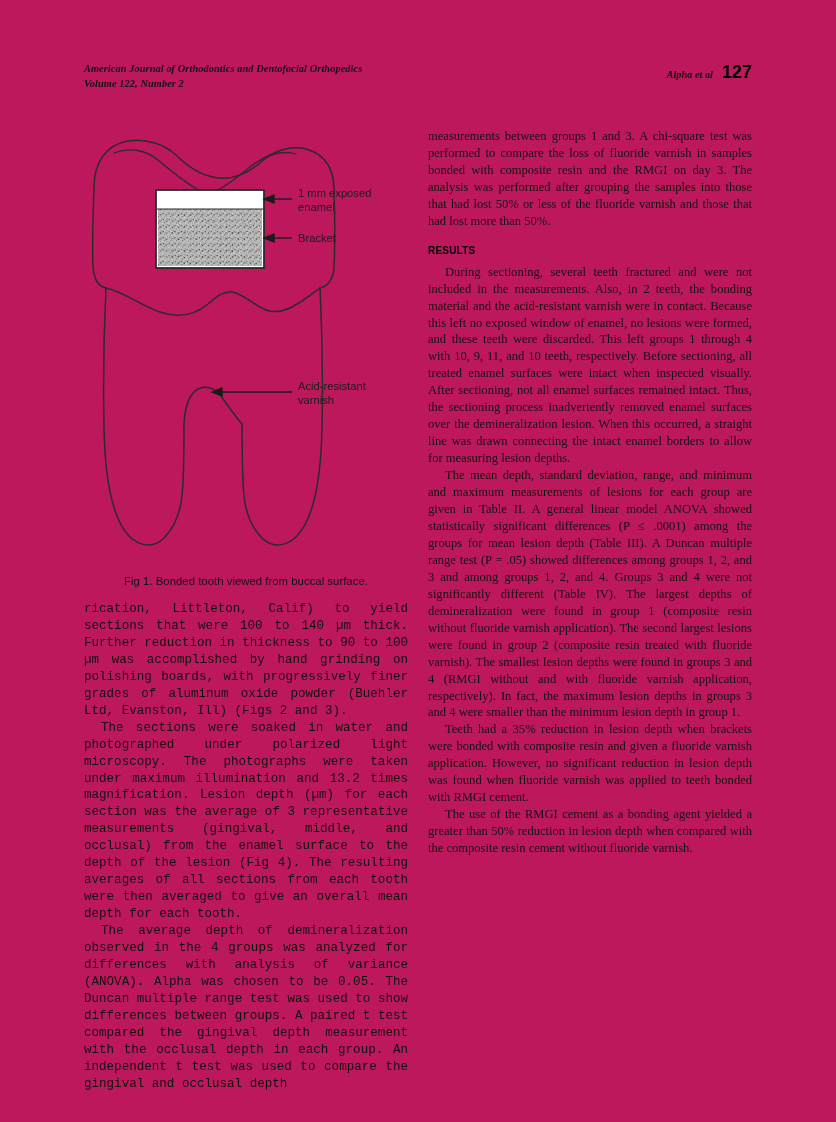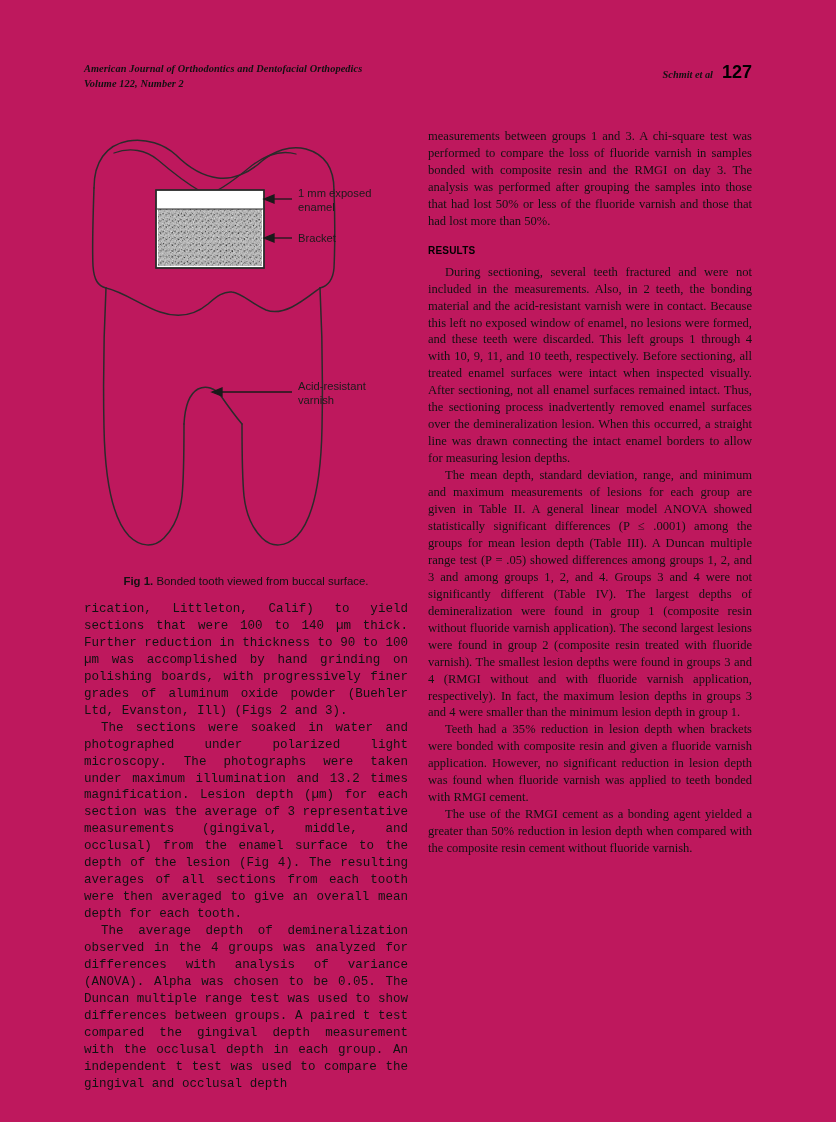--- a/index.html
+++ b/index.html
@@ -93,21 +93,21 @@
 
   .fig-caption {
     margin-top: 6px;
     font-family: "Liberation Sans", "DejaVu Sans", sans-serif;
     font-size: 11.4px;
     line-height: 15px;
     text-align: center;
     color: #111;
   }
   .fig-caption .fig-label {
-    font-weight: bold;
+    font-weight: normal;
   }
 
   
   .body-text {
     font-family: "Liberation Serif", "DejaVu Serif", serif;
     font-size: 12.55px;
     line-height: 16.95px;
     text-align: justify;
     text-justify: inter-word;
     color: #111;
@@ -143,21 +143,21 @@
 <body>
 
 <div class="page">
 
   <div class="running-head">
     <div class="rh-left">
       <span>American Journal of Orthodontics and Dentofacial Orthopedics</span>
       <span class="rh-line2">Volume 122, Number 2</span>
     </div>
     <div class="rh-right">
-      <span class="rh-authors">Schmit et al</span>
+      <span class="rh-authors">Alpha et al</span>
       <span class="rh-pageno">127</span>
     </div>
   </div>
 
   <div class="col-left">
 
     <div class="figure">
       <svg width="324" height="440" viewBox="0 0 324 440" xmlns="http://www.w3.org/2000/svg">
         <defs>
 

